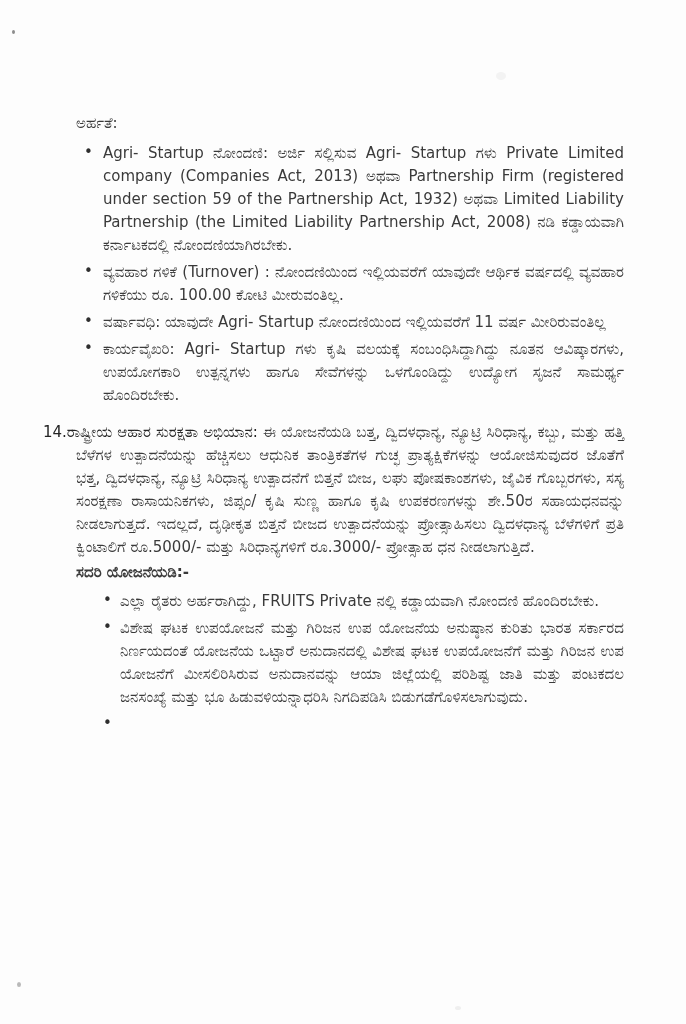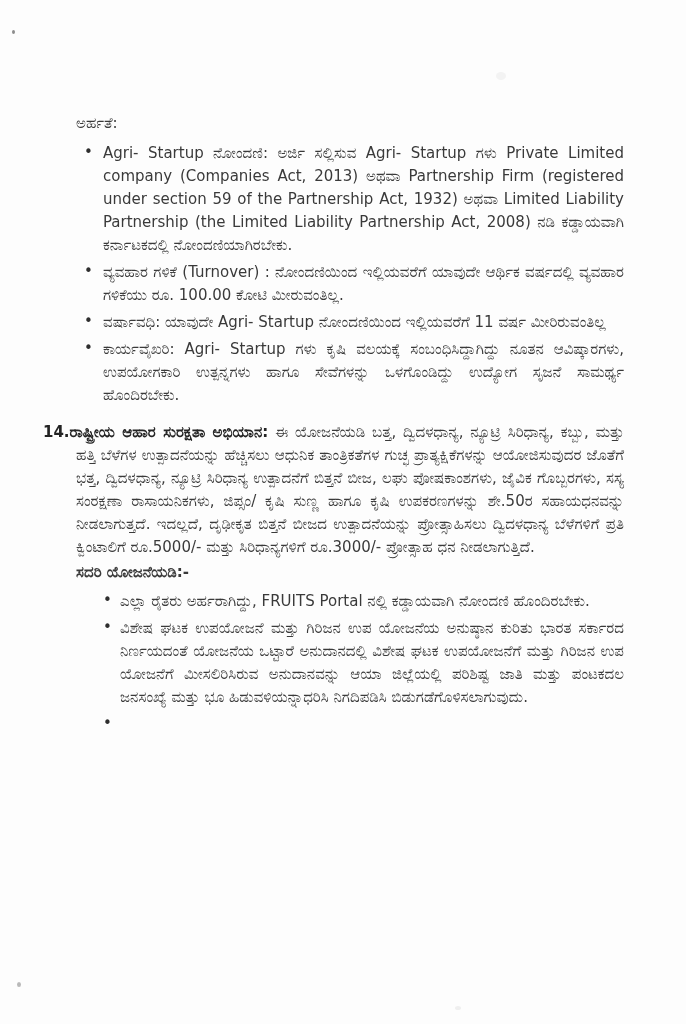--- a/index.html
+++ b/index.html
@@ -56,21 +56,21 @@
     top: -1px;
   }
   .bullet {
     color: #2e2e2e;
   }
   .para14 {
     margin: 14px 0 0 0;
     text-indent: -33px;
   }
   .para14 .lead {
-    font-weight: bold;
+    font-weight: normal;
     color: #242424;
   }
   .heading2 {
     margin: 2px 0 6px 0;
     font-weight: bold;
   }
   
   .speck {
     position: absolute;
     border-radius: 50%;
@@ -116,21 +116,21 @@
     </div>
 
     <p class="para14"><span class="lead">14.ರಾಷ್ಟ್ರೀಯ ಆಹಾರ ಸುರಕ್ಷತಾ ಅಭಿಯಾನ:</span><span> ಈ ಯೋಜನೆಯಡಿ ಬತ್ತ, ದ್ವಿದಳಧಾನ್ಯ, ನ್ಯೂಟ್ರಿ ಸಿರಿಧಾನ್ಯ, ಕಬ್ಬು, ಮತ್ತು ಹತ್ತಿ ಬೆಳೆಗಳ ಉತ್ಪಾದನೆಯನ್ನು ಹೆಚ್ಚಿಸಲು ಆಧುನಿಕ ತಾಂತ್ರಿಕತೆಗಳ ಗುಚ್ಛ ಪ್ರಾತ್ಯಕ್ಷಿಕೆಗಳನ್ನು ಆಯೋಜಿಸುವುದರ ಜೊತೆಗೆ ಭತ್ತ, ದ್ವಿದಳಧಾನ್ಯ, ನ್ಯೂಟ್ರಿ ಸಿರಿಧಾನ್ಯ  ಉತ್ಪಾದನೆಗೆ ಬಿತ್ತನೆ ಬೀಜ, ಲಘು ಪೋಷಕಾಂಶಗಳು, ಜೈವಿಕ ಗೊಬ್ಬರಗಳು, ಸಸ್ಯ ಸಂರಕ್ಷಣಾ ರಾಸಾಯನಿಕಗಳು, ಜಿಪ್ಸಂ/ ಕೃಷಿ ಸುಣ್ಣ ಹಾಗೂ ಕೃಷಿ ಉಪಕರಣಗಳನ್ನು ಶೇ.50ರ ಸಹಾಯಧನವನ್ನು ನೀಡಲಾಗುತ್ತದೆ. ಇದಲ್ಲದೆ, ದೃಢೀಕೃತ ಬಿತ್ತನೆ ಬೀಜದ ಉತ್ಪಾದನೆಯನ್ನು ಪ್ರೋತ್ಸಾಹಿಸಲು ದ್ವಿದಳಧಾನ್ಯ ಬೆಳೆಗಳಿಗೆ ಪ್ರತಿ ಕ್ವಿಂಟಾಲಿಗೆ ರೂ.5000/- ಮತ್ತು ಸಿರಿಧಾನ್ಯಗಳಿಗೆ ರೂ.3000/-  ಪ್ರೋತ್ಸಾಹ ಧನ ನೀಡಲಾಗುತ್ತಿದೆ.</span></p>
 
     <div>
       <p class="heading heading2">ಸದರಿ ಯೋಜನೆಯಡಿ:-</p>
 
       <ul class="blist lvl2">
         <li>
           <span class="bullet">•</span>
-          <span>ಎಲ್ಲಾ ರೈತರು ಅರ್ಹರಾಗಿದ್ದು, FRUITS Portal ನಲ್ಲಿ ಕಡ್ಡಾಯವಾಗಿ ನೋಂದಣಿ ಹೊಂದಿರಬೇಕು.</span>
+          <span>ಎಲ್ಲಾ ರೈತರು ಅರ್ಹರಾಗಿದ್ದು, FRUITS Private ನಲ್ಲಿ ಕಡ್ಡಾಯವಾಗಿ ನೋಂದಣಿ ಹೊಂದಿರಬೇಕು.</span>
         </li>
         <li>
           <span class="bullet">•</span>
           <span>ವಿಶೇಷ ಘಟಕ ಉಪಯೋಜನೆ ಮತ್ತು ಗಿರಿಜನ ಉಪ ಯೋಜನೆಯ ಅನುಷ್ಠಾನ ಕುರಿತು ಭಾರತ ಸರ್ಕಾರದ ನಿರ್ಣಯದಂತೆ ಯೋಜನೆಯ ಒಟ್ಟಾರೆ ಅನುದಾನದಲ್ಲಿ ವಿಶೇಷ ಘಟಕ ಉಪಯೋಜನೆಗೆ ಮತ್ತು ಗಿರಿಜನ ಉಪ ಯೋಜನೆಗೆ ಮೀಸಲಿರಿಸಿರುವ ಅನುದಾನವನ್ನು ಆಯಾ ಜಿಲ್ಲೆಯಲ್ಲಿ ಪರಿಶಿಷ್ಟ ಜಾತಿ ಮತ್ತು ಪಂಟಕದಲ ಜನಸಂಖ್ಯೆ ಮತ್ತು ಭೂ ಹಿಡುವಳಿಯನ್ನಾಧರಿಸಿ ನಿಗದಿಪಡಿಸಿ ಬಿಡುಗಡೆಗೊಳಿಸಲಾಗುವುದು.</span>
         </li>
         <li>
           <span class="bullet">•</span>
         </li>
       </ul>
     </div>

